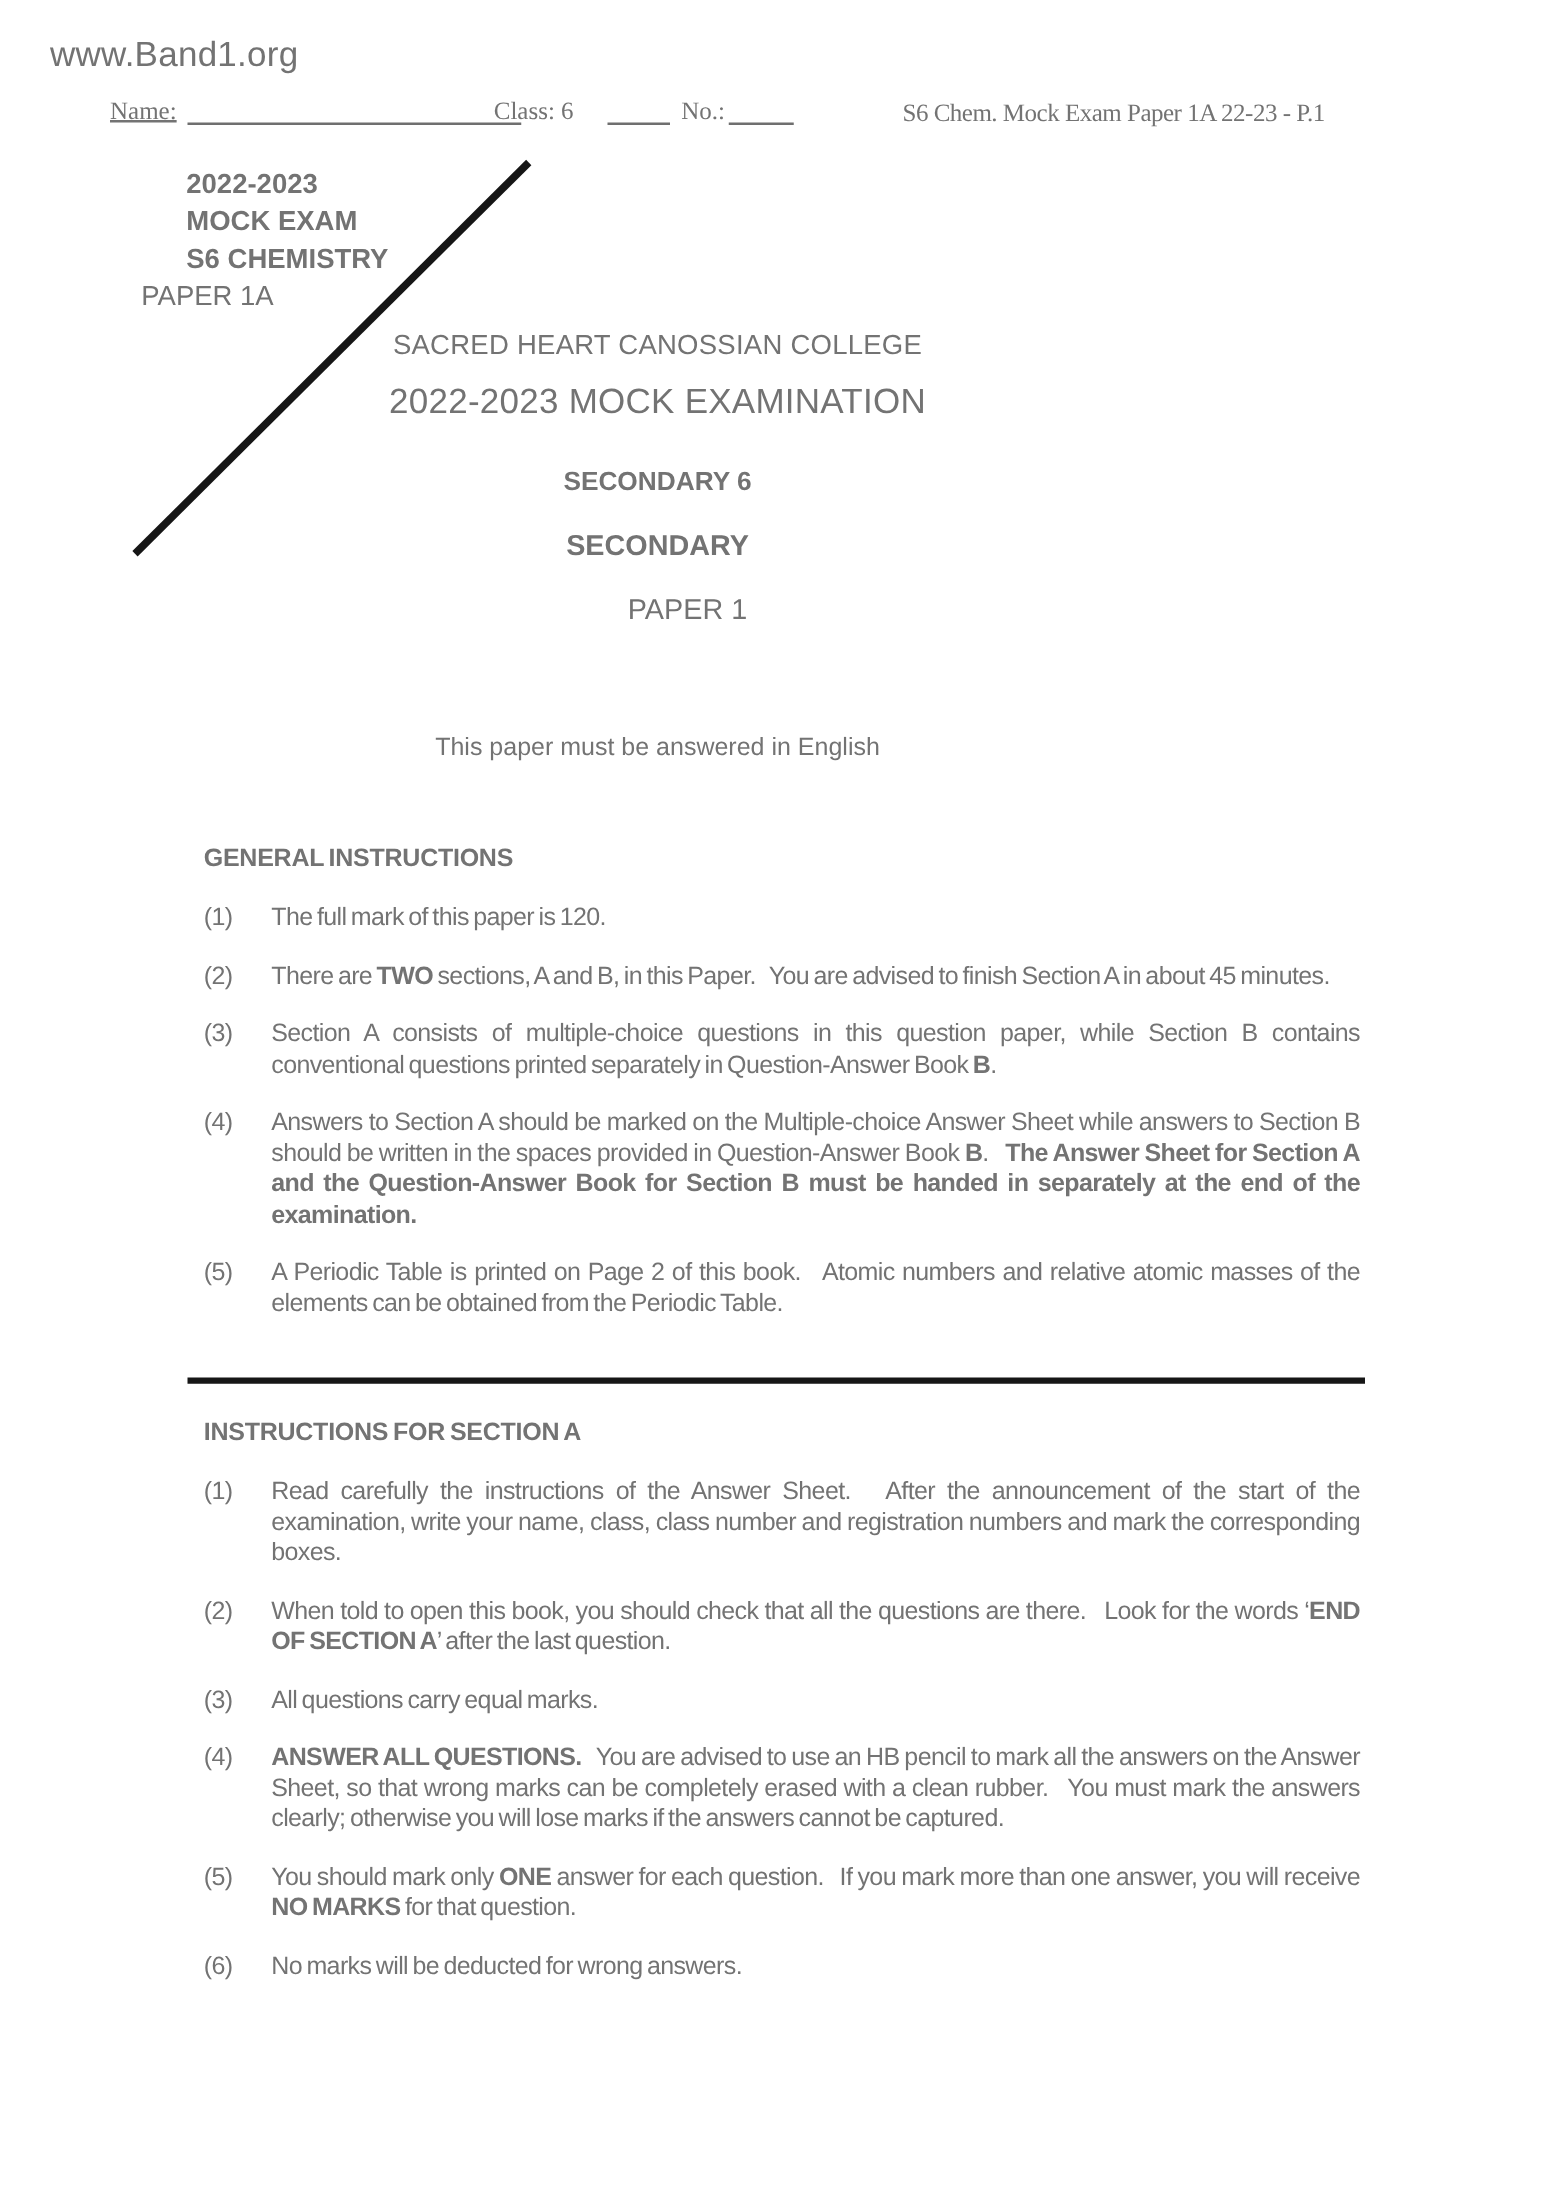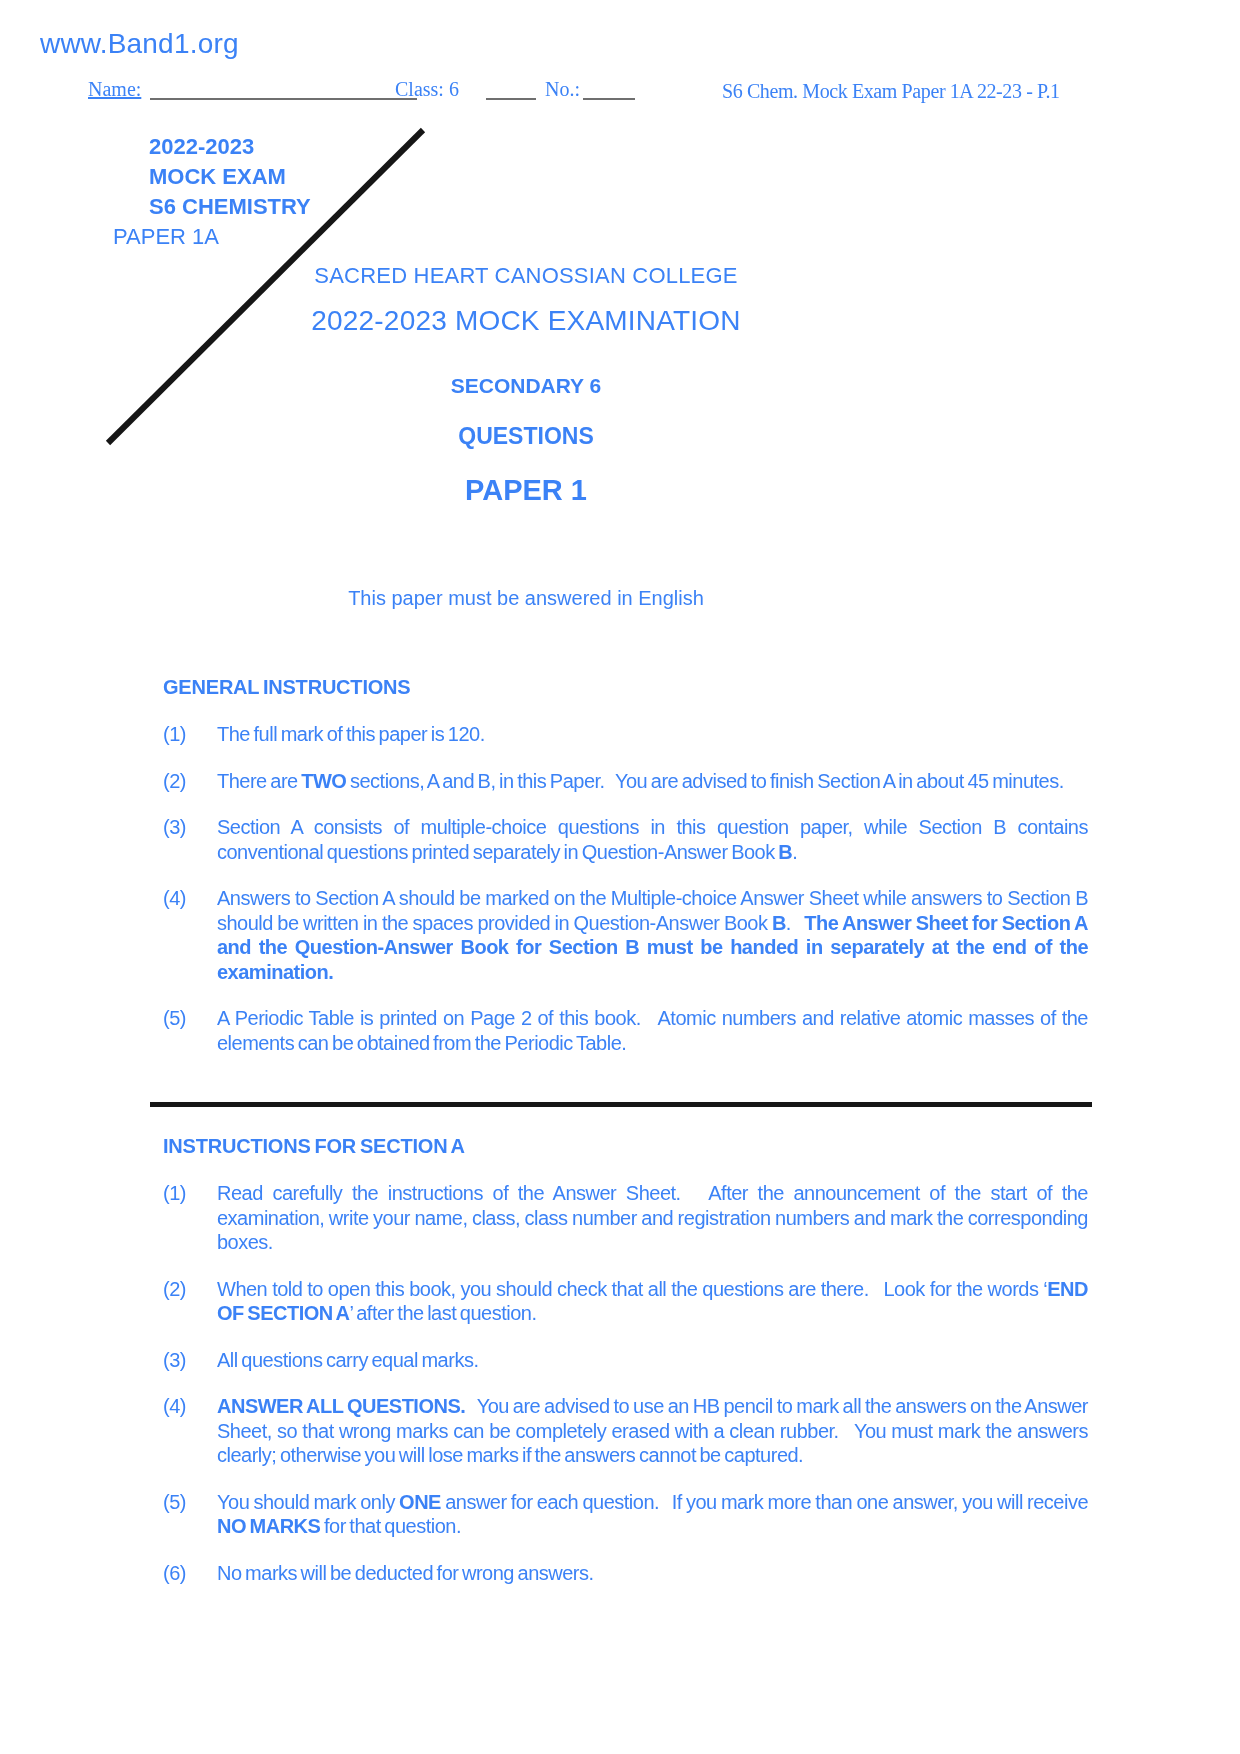--- a/index.html
+++ b/index.html
@@ -1,18 +1,18 @@
 <!DOCTYPE html>
 <html><head>
 <meta charset="utf-8">
 <style>
   html,body { margin:0; padding:0; background:#e8e8e8; }
   .page {
     position:relative; width:1240px; height:1754px; margin:0 auto;
-    background:#ffffff; color:#3b82f6; overflow:hidden;
+    background:#ffffff; color:#737373; overflow:hidden;
     font-family:"Liberation Sans","DejaVu Sans",sans-serif;
   }
   .abs { position:absolute; }
 
   
   .watermark { left:40px; top:28px; font-size:28px; font-weight:500; letter-spacing:0.2px; }
 
   
   .hdr { font-family:"Liberation Serif","DejaVu Serif",serif; font-size:20px; line-height:22px; }
   .name-label  { left:88px;  top:78px;text-decoration:underline; }
@@ -30,21 +30,21 @@
 
   
   .strike-svg { left:0; top:0; width:1240px; height:1754px; pointer-events:none; }
 
   
   .title-line { left:0; width:1052px; text-align:center; }
   .t-college { top:263px; font-size:22px; letter-spacing:0.2px; }
   .t-exam    { top:305px; font-size:28px; letter-spacing:0.2px; }
   .t-level   { top:374px; font-size:21px; font-weight:700; }
   .t-subject { top:423px; font-size:23px; font-weight:700; }
-  .t-paper   { top:474px; font-size:29px; font-weight:700; }
+  .t-paper   { top:474px; font-size:23px; font-weight:400;padding-left:24px; }
   .t-time    { top:552px; font-size:20px; }
   .t-lang    { top:587px; font-size:20px; }
 
   
   .inst-block { left:163px; width:925px; font-size:20px; line-height:24.5px;
                 letter-spacing:-0.5px; word-spacing:-1.5px; }
   .gi-block { top:674px; }
   .sa-block { top:1133px; }
   .inst-heading { font-weight:700; font-size:20px; line-height:26px; margin:0 0 22px 0;
                   letter-spacing:-0.2px; }
@@ -78,21 +78,21 @@
     <div class="corner-line">PAPER 1A</div>
   </div>
 
   <svg class="abs strike-svg" viewBox="0 0 1240 1754">
     <line x1="108" y1="443" x2="423" y2="130" stroke="#161616" stroke-width="6" stroke-linecap="butt"></line>
   </svg>
 
   <div class="abs title-line t-college">SACRED HEART CANOSSIAN COLLEGE</div>
   <div class="abs title-line t-exam">2022-2023 MOCK EXAMINATION</div>
   <div class="abs title-line t-level">SECONDARY 6</div>
-  <div class="abs title-line t-subject">QUESTIONS</div>
+  <div class="abs title-line t-subject">SECONDARY</div>
   <div class="abs title-line t-paper">PAPER 1</div>
   <div class="abs title-line t-lang">This paper must be answered in English</div>
 
   <div class="abs inst-block gi-block">
     <h2 class="inst-heading">GENERAL INSTRUCTIONS</h2>
     <div>
         <div class="inst-item">
           <div class="inst-num">(1)</div>
           <div class="inst-text"><span>The full mark of this paper is 120.</span></div>
         </div>

